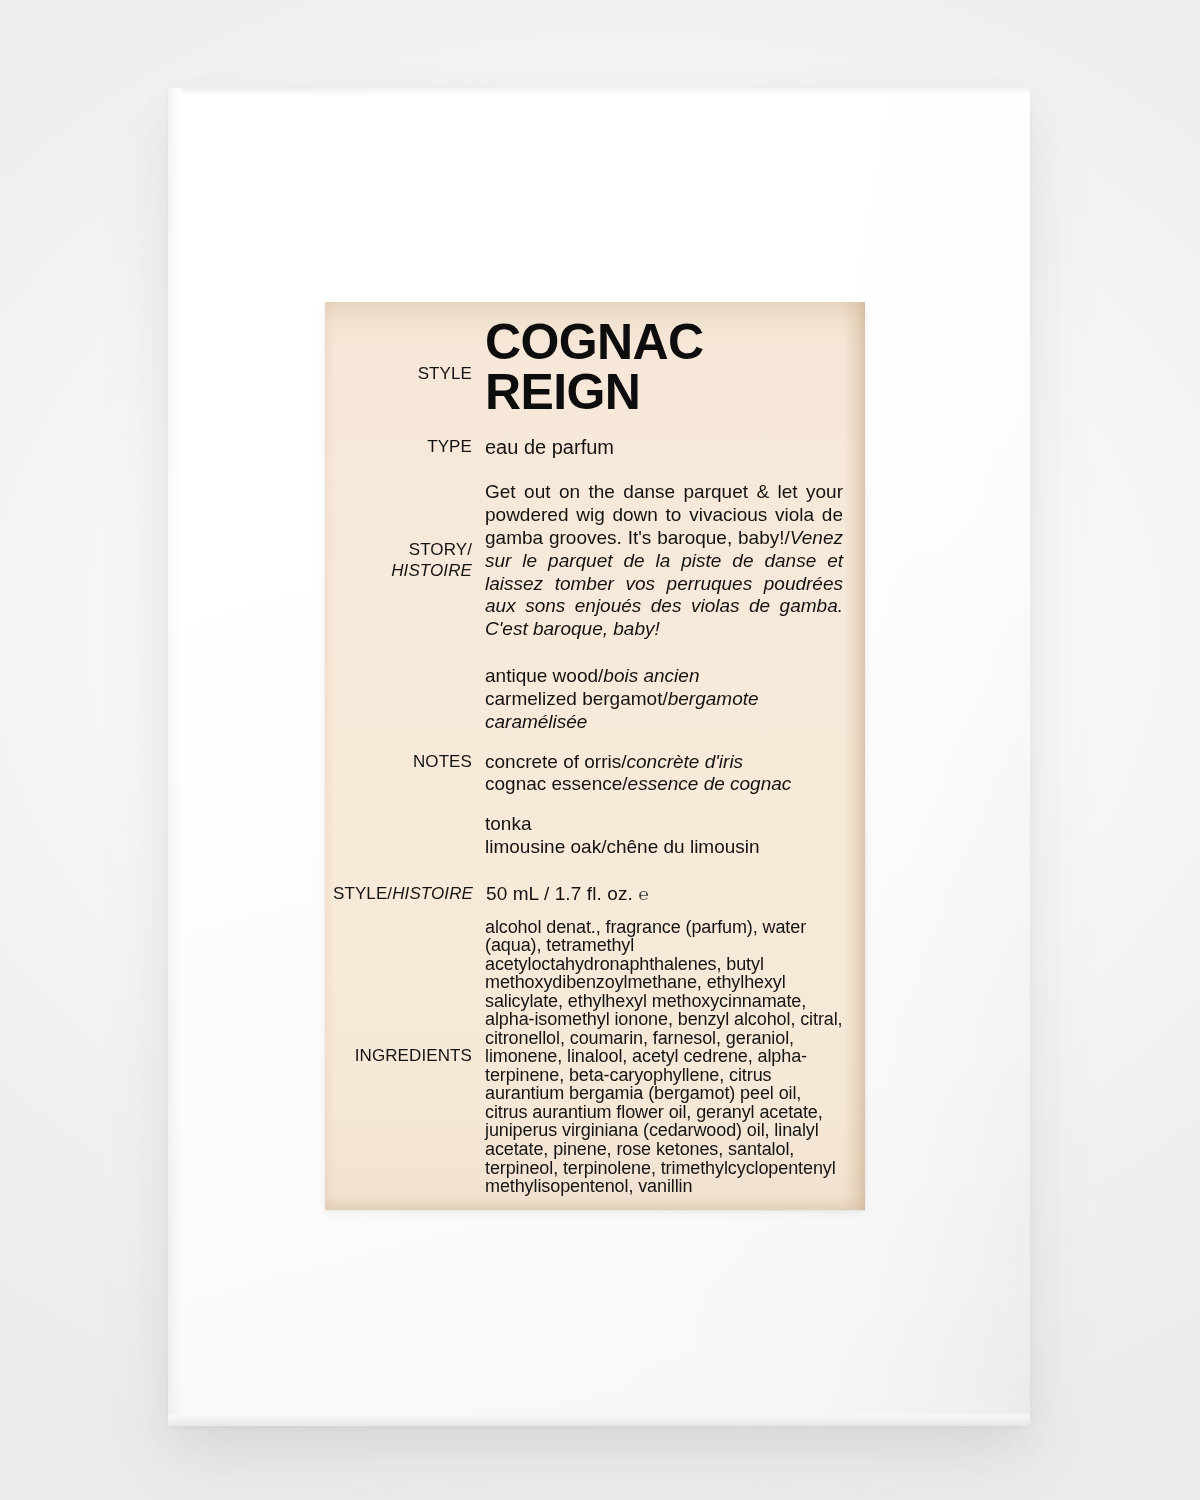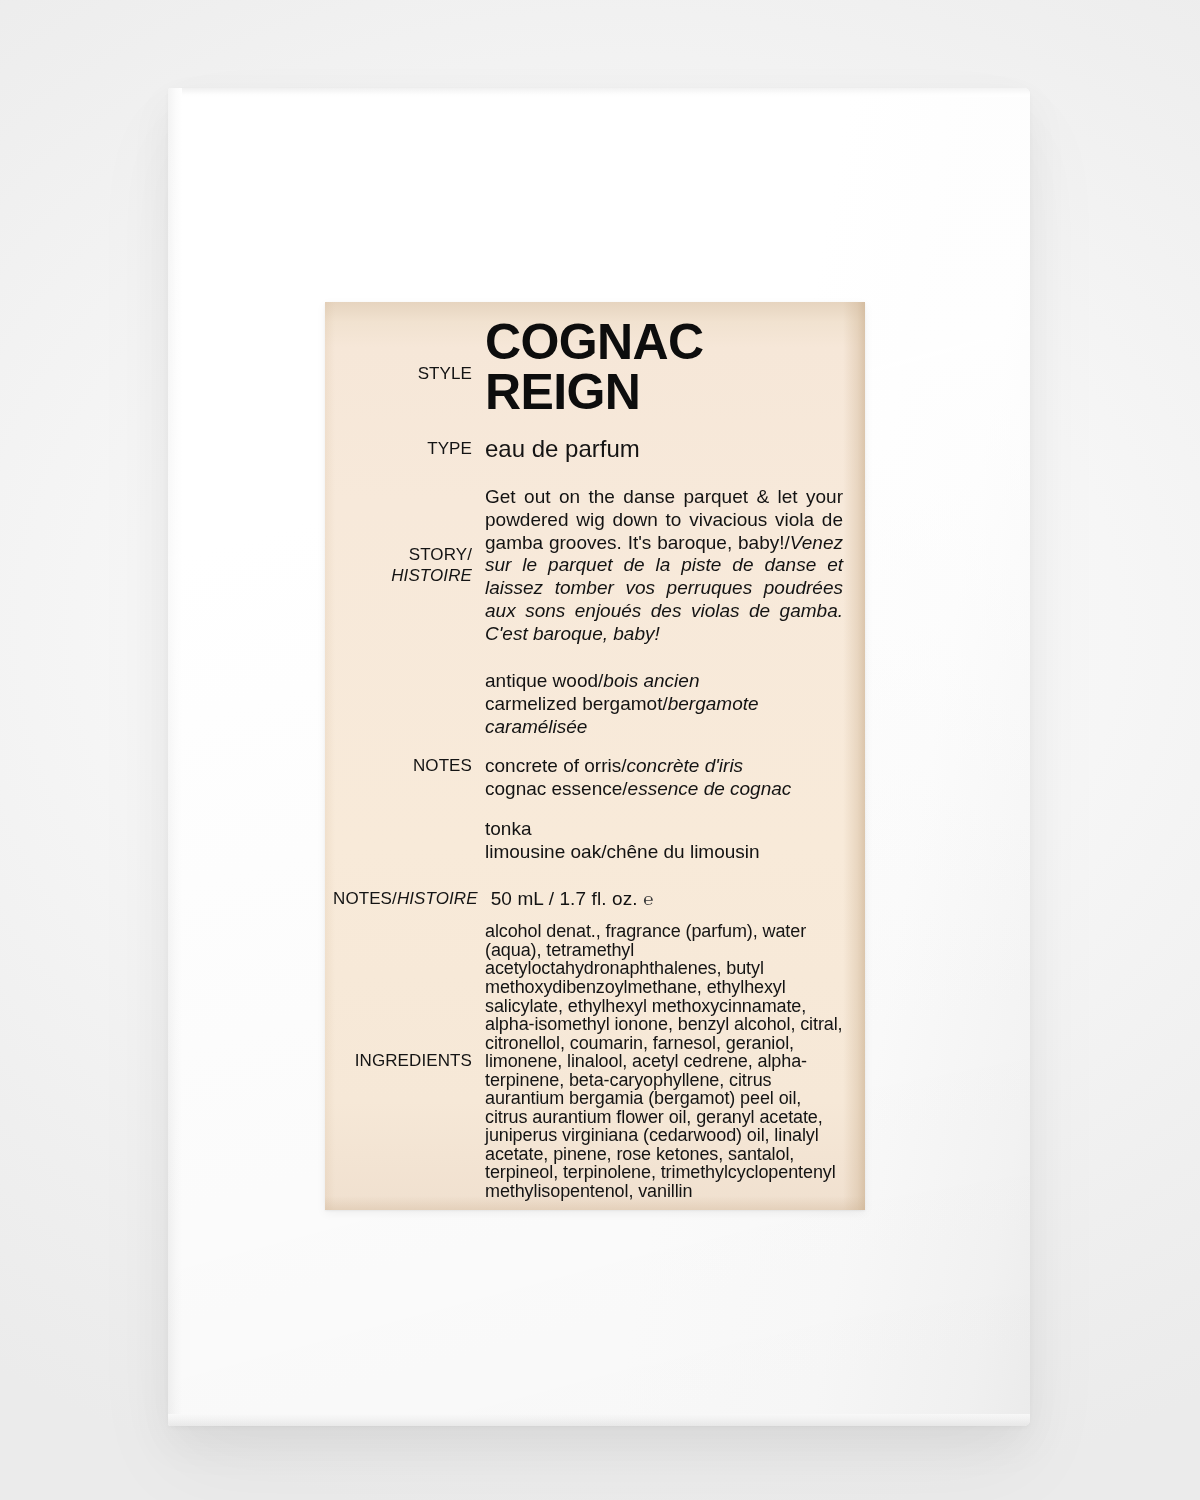--- a/index.html
+++ b/index.html
@@ -148,21 +148,21 @@
     font-size: 50px;
     font-weight: 700;
     line-height: 0.99;
     letter-spacing: -0.6px;
     color: #0d0d0d;
     margin: 0;
   }
 
   .row-type { margin-top: 18px; }
   .type-val {
-    font-size: 24px;
+    font-size: 20px;
     line-height: 1.2;
     color: #141414;
   }
 
   .row-story { margin-top: 22px; }
   .story-val {
     font-size: 19px;
     line-height: 1.205;
     color: #131313;
     text-align: justify;
@@ -253,21 +253,21 @@
 
           <div class="notes-group">
             <div><span>tonka</span><span class="fr"></span></div>
             <div><span>limousine oak/chêne du limousin</span><span class="fr"></span></div>
           </div>
 
         </div>
       </div>
 
       <div class="row row-size">
-        <div class="row-key"><span>NOTES/</span><span class="fr">HISTOIRE</span></div>
+        <div class="row-key"><span>STYLE/</span><span class="fr">HISTOIRE</span></div>
         <div class="row-val size-val"><span>50 mL / 1.7 fl. oz.</span> <span class="est-sign">℮</span></div>
       </div>
 
       <div class="row row-ingredients">
         <div class="row-key">INGREDIENTS</div>
         <div class="row-val ingredients-val">alcohol denat., fragrance (parfum), water (aqua), tetramethyl acetyloctahydronaphthalenes, butyl methoxydibenzoylmethane, ethylhexyl salicylate, ethylhexyl methoxycinnamate, alpha-isomethyl ionone, benzyl alcohol, citral, citronellol, coumarin, farnesol, geraniol, limonene, linalool, acetyl cedrene, alpha-terpinene, beta-caryophyllene, citrus aurantium bergamia (bergamot) peel oil, citrus aurantium flower oil, geranyl acetate, juniperus virginiana (cedarwood) oil, linalyl acetate, pinene, rose ketones, santalol, terpineol, terpinolene, trimethylcyclopentenyl methylisopentenol, vanillin</div>
       </div>
 
     </div>
   </div>

